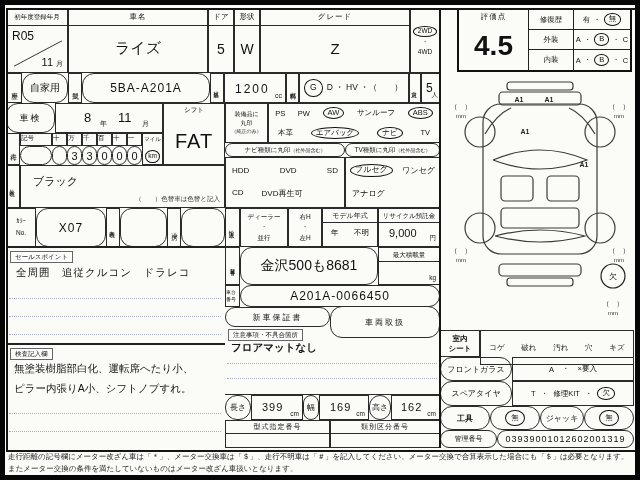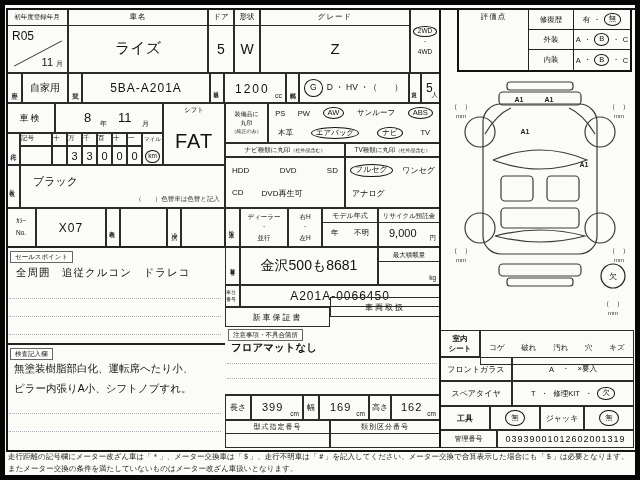--- a/index.html
+++ b/index.html
@@ -6,21 +6,21 @@
   .sheet{position:relative;width:640px;height:480px;background:#fbfbf8;color:#111;
          font-family:"Liberation Sans","DejaVu Sans",sans-serif;overflow:hidden;}
   .frame{position:absolute;inset:0;border:5px solid #060606;z-index:60;pointer-events:none;}
   .formborder{position:absolute;left:6px;top:8px;width:628px;height:440px;border:2px solid #151515;z-index:30;pointer-events:none;}
   .c{position:absolute;box-sizing:border-box;border:1px solid #2b2b2b;}
   .hstrip{position:absolute;left:0;right:0;top:0;height:16px;border-bottom:1px solid #2b2b2b;
           font-size:7.5px;line-height:16px;text-align:center;letter-spacing:1px;}
   .val{position:absolute;left:0;right:0;top:16px;bottom:0;display:flex;align-items:center;justify-content:center;}
   .vlab{display:flex;align-items:center;justify-content:center;writing-mode:vertical-rl;text-orientation:upright;
         font-size:6.5px;letter-spacing:1px;height:100%;width:100%;}
-  .cent{display:flex;align-items:center;justify-content:center;}
+  .cent{display:flex;align-items:center;justify-content:center;border-radius:12px;}
   .circ{display:inline-block;border:1.4px solid #111;border-radius:50%;padding:0 4px;line-height:1.35;}
   .dotline{position:absolute;border-top:1px dotted #a9aec0;height:0;}
   .tag{position:absolute;border:1px solid #666;background:#fdfdfb;font-size:6.5px;padding:1px 4px;line-height:1.2;}
   .fine{font-size:7.5px;line-height:1.55;color:#1c1c1c;}
   .slash{position:absolute;width:54px;height:0;border-top:1px solid #333;transform:rotate(-28deg);}
   svg text{font-family:"Liberation Sans","DejaVu Sans",sans-serif;}
 </style>
 </head>
 <body>
 
@@ -251,21 +251,21 @@
     <div class="hstrip" style="height:13px;line-height:13px;font-size:6.5px;letter-spacing:0;">最大積載量</div>
     <span style="position:absolute;right:3px;bottom:3px;font-size:6.5px;">kg</span>
   </div>
 
   <div class="c" style="left:225px;top:285px;width:15px;height:22px;">
     <div style="position:absolute;inset:0;display:flex;flex-direction:column;align-items:center;justify-content:center;font-size:5px;line-height:1.4;">車台番号</div>
     </div>
   <div class="c cent" style="left:240px;top:285px;width:200px;height:22px;font-size:12px;letter-spacing:1px;">A201A-0066450</div>
 
   <div class="c cent" style="left:225px;top:307px;width:105px;height:20px;font-size:8px;letter-spacing:2px;">新車保証書</div>
-  <div class="c cent" style="left:330px;top:297px;width:110px;height:20px;font-size:8px;letter-spacing:2px;">車両取扱</div>
+  <div class="c cent" style="left:330px;top:306px;width:110px;height:32px;font-size:8px;letter-spacing:2px;">車両取扱</div>
 
   <div style="position:absolute;left:225px;top:327px;width:215px;height:68px;border-bottom:1px solid #2b2b2b;box-sizing:border-box;">
     <span class="tag" style="left:3px;top:2px;">注意事項・不具合箇所</span>
     <div style="position:absolute;left:6px;top:14px;font-size:10.5px;font-weight:bold;">フロアマットなし</div>
     <div class="dotline" style="left:2px;top:36px;width:210px;"></div>
     <div class="dotline" style="left:2px;top:51px;width:210px;"></div>
   </div>
 
   <div class="c cent" style="left:225px;top:395px;width:26px;height:25px;font-size:8px;">長さ</div>
   <div class="c" style="left:251px;top:395px;width:52px;height:25px;">
@@ -288,20 +288,21 @@
   </div>
   <div class="c" style="left:330px;top:420px;width:110px;height:28px;">
     <div class="hstrip" style="height:12px;line-height:12px;font-size:7px;letter-spacing:1px;">類別区分番号</div>
   </div>
 
   <div style="position:absolute;left:439px;top:8px;width:2px;height:440px;background:#151515;z-index:31;"></div>
 
   <div style="position:absolute;left:457px;top:8px;width:175px;height:64px;border:2px solid #111;box-sizing:border-box;">
     <div style="position:absolute;left:0;top:0;width:70px;height:100%;border-right:1px solid #222;box-sizing:border-box;">
       <div style="position:absolute;top:2px;left:0;right:0;text-align:center;font-size:7.5px;letter-spacing:1px;">評価点</div>
+      <div style="position:absolute;top:12px;left:0;right:0;bottom:0;display:flex;align-items:center;justify-content:center;font-size:28px;font-weight:bold;">4.5</div>
     </div>
     <div style="position:absolute;left:70px;top:0;width:45px;height:20px;border-bottom:1px solid #222;border-right:1px solid #222;box-sizing:border-box;display:flex;align-items:center;justify-content:center;font-size:7.5px;">修復歴</div>
     <div style="position:absolute;left:115px;top:0;width:56px;height:20px;border-bottom:1px solid #222;box-sizing:border-box;display:flex;align-items:center;justify-content:center;gap:3px;font-size:7.5px;">
       <span>有</span>
       <span>・</span>
       <span class="circ">無</span>
     </div>
     <div style="position:absolute;left:70px;top:20px;width:45px;height:20px;border-bottom:1px solid #222;border-right:1px solid #222;box-sizing:border-box;display:flex;align-items:center;justify-content:center;font-size:7.5px;">外装</div>
     <div style="position:absolute;left:115px;top:20px;width:56px;height:20px;border-bottom:1px solid #222;box-sizing:border-box;display:flex;align-items:center;justify-content:center;gap:3px;font-size:7.5px;">
       <span>A</span>

